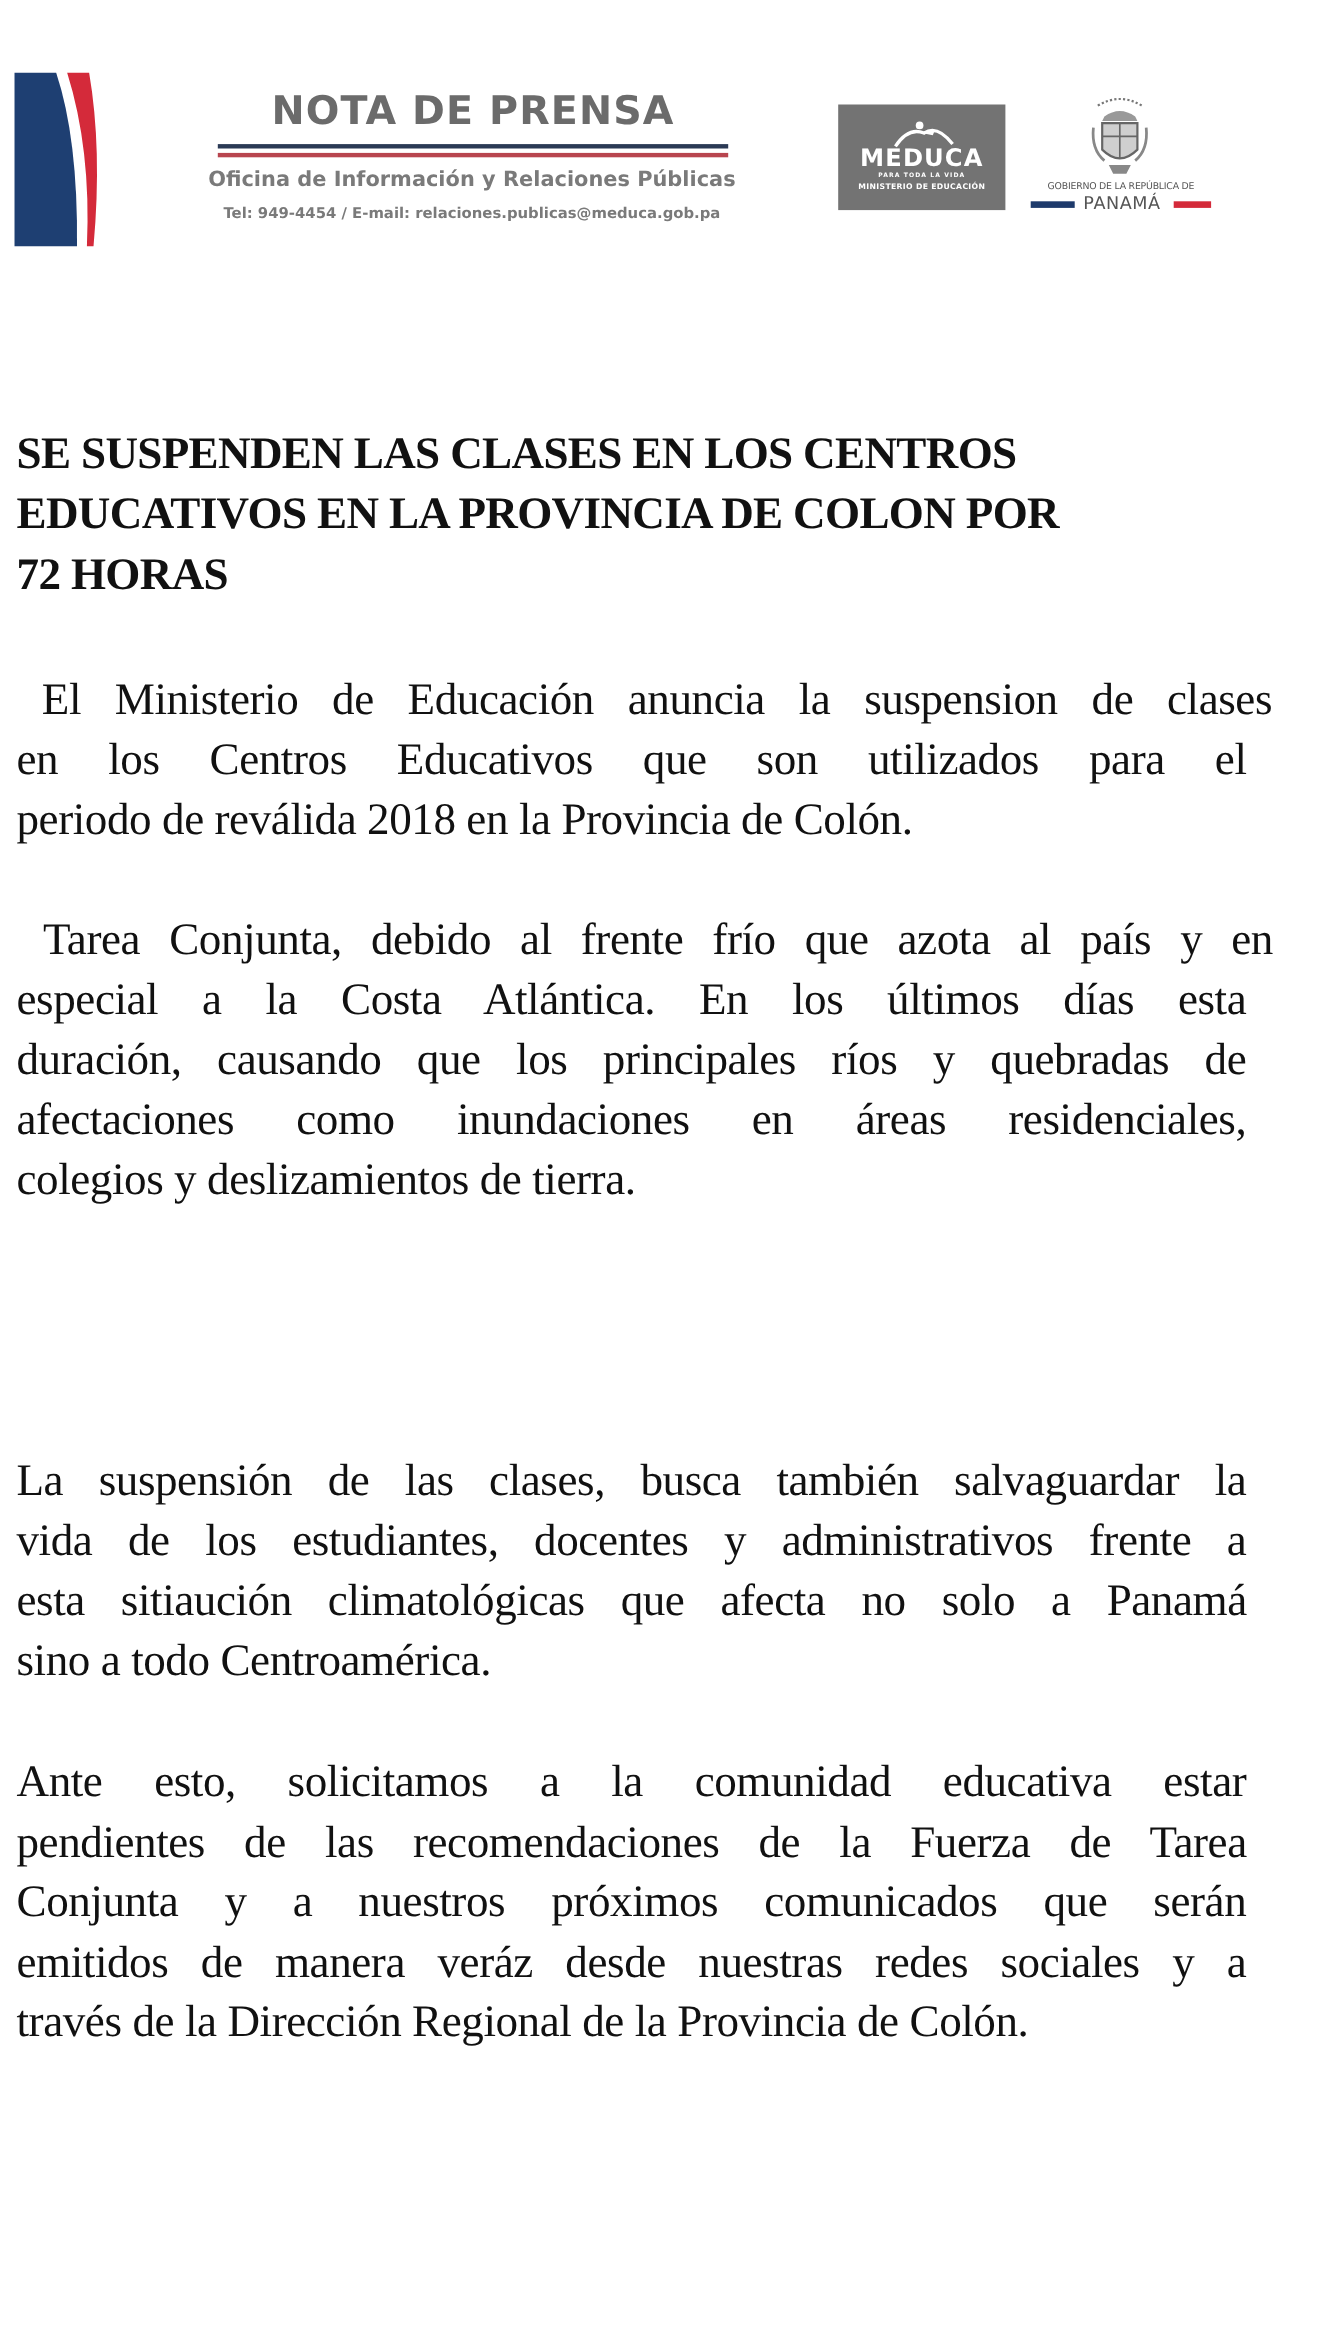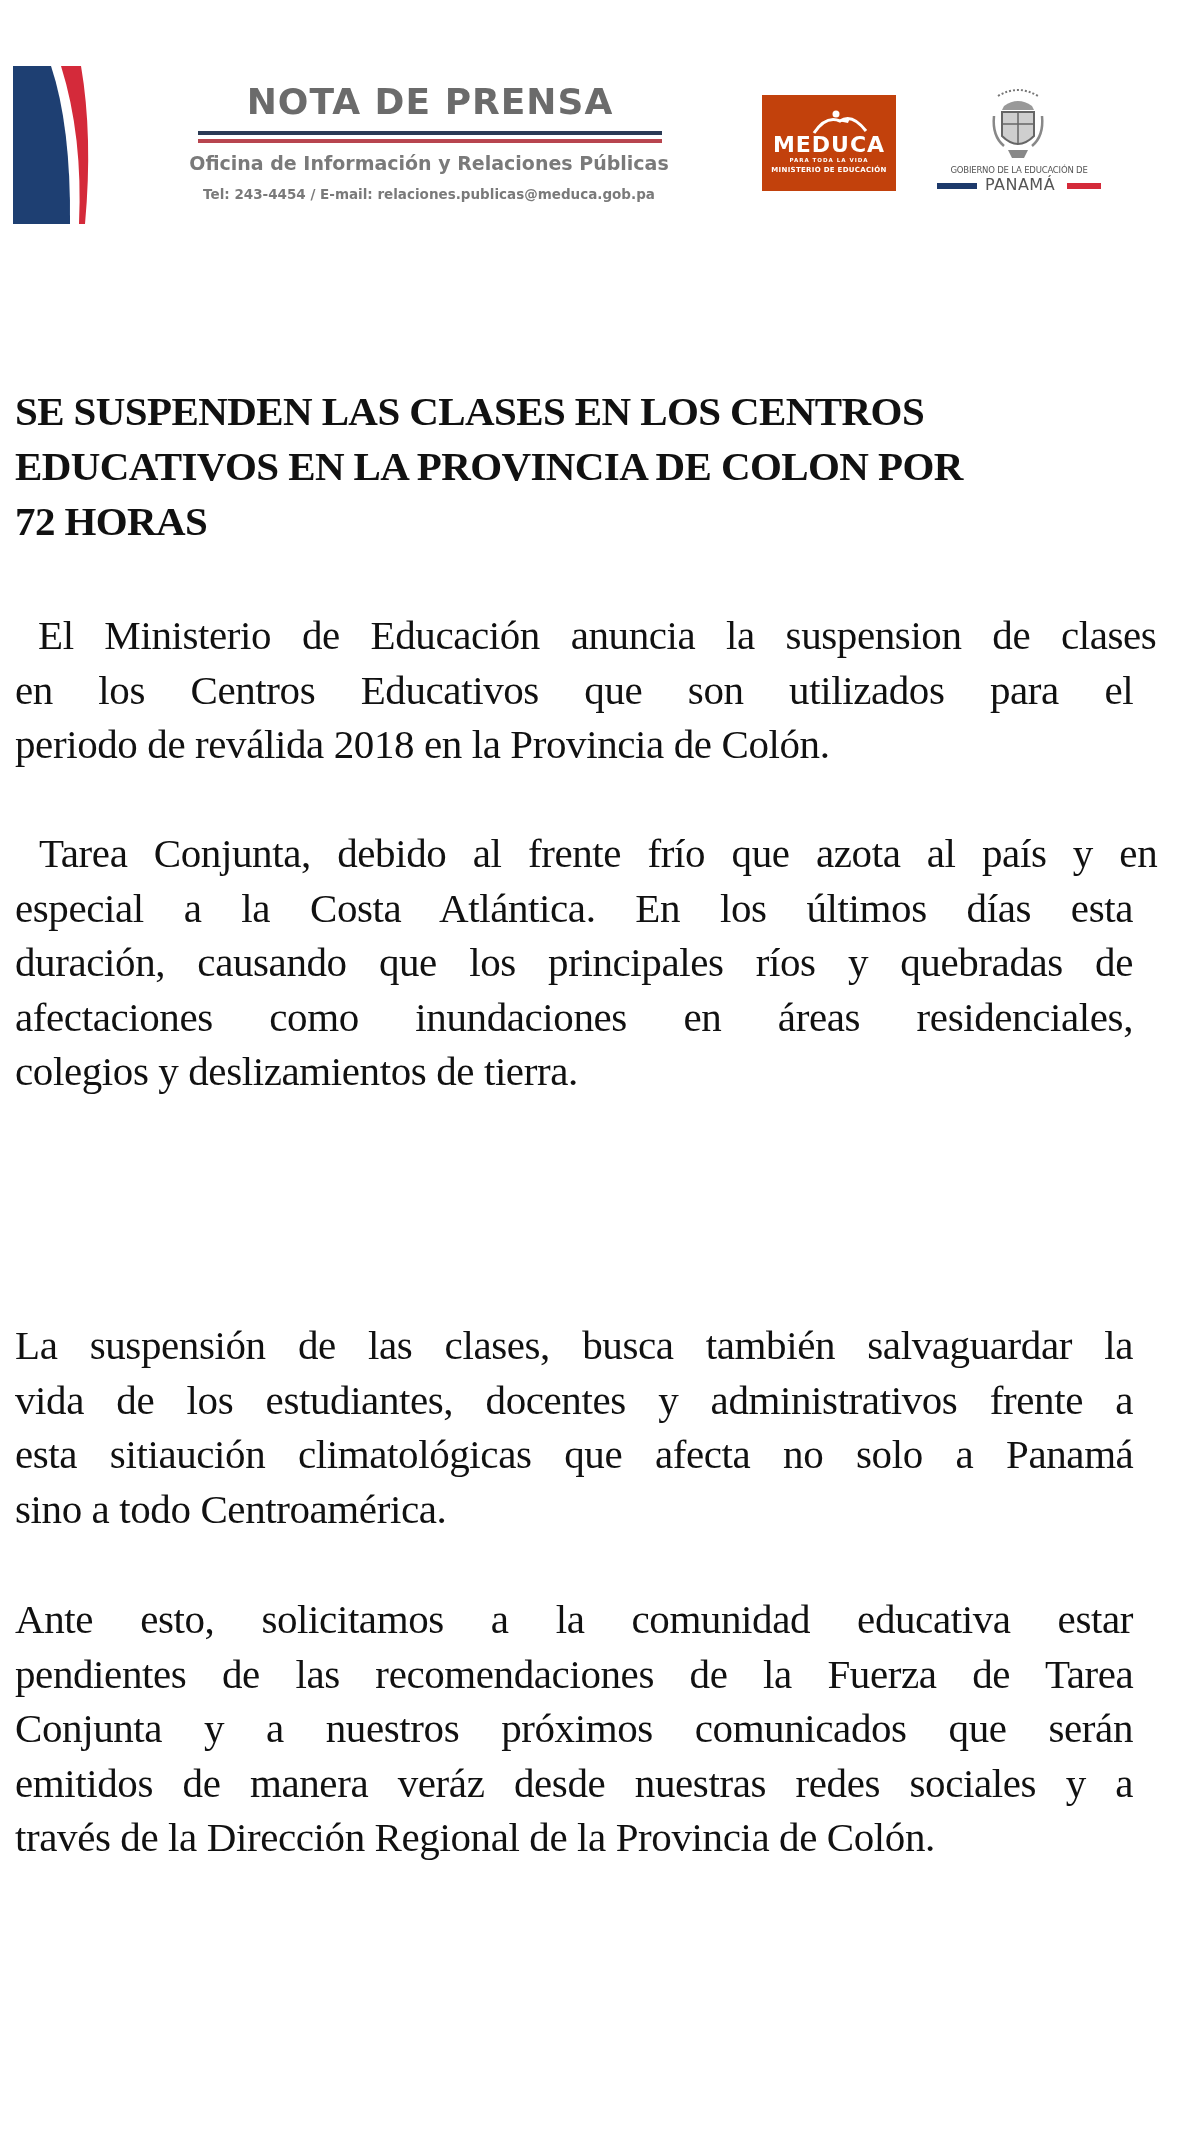--- a/index.html
+++ b/index.html
@@ -25,22 +25,22 @@
     text-align: center;
   }
   .contact-line {
     position: absolute; left: 155px; top: 184px; width: 548px;
     font-family: "DejaVu Sans", sans-serif; font-weight: bold;
     font-size: 13.5px; color: #7a7a7a; line-height: 20px; white-space: nowrap;
     text-align: center;
   }
 
   .meduca-logo {
-    position: absolute; left: 762px; top: 95px; width: 134px; height: 96px;
-    background: #c2410c; color: #ffffff; text-align: center;
+    position: absolute; left: 762px; top: 95px; width: 152px; height: 96px;
+    background: #737373; color: #ffffff; text-align: center;
     font-family: "DejaVu Sans", sans-serif;
   }
   .meduca-figure { position: absolute; left: 50px; top: 14px; width: 56px; height: 26px; }
   .meduca-name {
     position: absolute; left: 0; right: 0; top: 38px;
     font-size: 22px; font-weight: bold; letter-spacing: 1px; line-height: 24px;
   }
   .meduca-tagline {
     position: absolute; left: 0; right: 0; top: 61px;
     font-size: 5.5px; font-weight: bold; letter-spacing: 1px; line-height: 8px;
@@ -88,21 +88,21 @@
 
   <svg class="brand-mark" viewBox="0 0 82 158">
     <path d="M0 0 H38 Q58 60 57 158 H0 Z" fill="#1e3f72"></path>
     <path d="M48 0 H68 Q80 70 72 158 H66 Q70 70 48 0 Z" fill="#d42a3a"></path>
   </svg>
 
   <div class="press-title">NOTA DE PRENSA</div>
   <div class="press-rule blue"></div>
   <div class="press-rule red"></div>
   <div class="office-name">Oficina de Información y Relaciones Públicas</div>
-  <div class="contact-line">Tel: 243-4454 / E-mail: relaciones.publicas@meduca.gob.pa</div>
+  <div class="contact-line">Tel: 949-4454 / E-mail: relaciones.publicas@meduca.gob.pa</div>
 
   <div class="meduca-logo">
     <svg class="meduca-figure" viewBox="0 0 56 26">
       <path d="M2 24 Q14 6 28 12 Q40 4 54 22" stroke="#fff" stroke-width="3" fill="none"></path>
       <circle cx="24" cy="5" r="3.5" fill="#fff"></circle>
       <path d="M26 12 L38 9 L36 14 Z" fill="#fff"></path>
     </svg>
     <div class="meduca-name">MEDUCA</div>
     <div class="meduca-tagline">PARA TODA LA VIDA</div>
     <div class="meduca-ministry">MINISTERIO DE EDUCACIÓN</div>
@@ -112,21 +112,21 @@
     <svg class="coat-of-arms" viewBox="0 0 56 76">
       <path d="M8 10 Q28 -2 48 10" stroke="#777" stroke-width="2" stroke-dasharray="2 2" fill="none"></path>
       <path d="M14 20 Q28 10 42 20 L44 24 L12 24 Z" fill="#999"></path>
       <path d="M12 26 H44 V50 Q28 66 12 50 Z" fill="#cfcfcf" stroke="#666" stroke-width="2"></path>
       <line x1="12" y1="38" x2="44" y2="38" stroke="#666" stroke-width="1.5"></line>
       <line x1="28" y1="26" x2="28" y2="58" stroke="#666" stroke-width="1.5"></line>
       <path d="M4 30 Q2 50 14 60" stroke="#888" stroke-width="2.5" fill="none"></path>
       <path d="M52 30 Q54 50 42 60" stroke="#888" stroke-width="2.5" fill="none"></path>
       <path d="M18 64 H38 L34 72 H22 Z" fill="#888"></path>
     </svg>
-    <div class="gov-text">GOBIERNO DE LA EDUCACIÓN DE</div>
+    <div class="gov-text">GOBIERNO DE LA REPÚBLICA DE</div>
     <div class="gov-bar blue"></div>
     <div class="gov-country">PANAMÁ</div>
     <div class="gov-bar red"></div>
   </div>
 </div>
 
 <h1 class="doc headline" style="margin:0;">
   <span class="line">SE SUSPENDEN LAS CLASES EN LOS CENTROS</span>
   <span class="line">EDUCATIVOS EN LA PROVINCIA DE COLON POR</span>
   <span class="line">72 HORAS</span>

